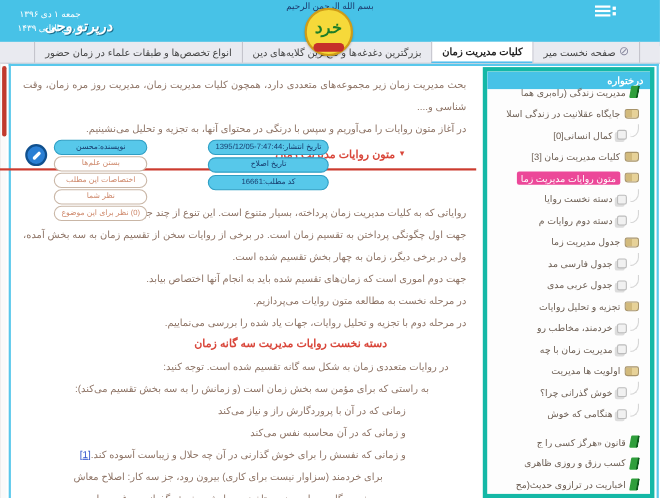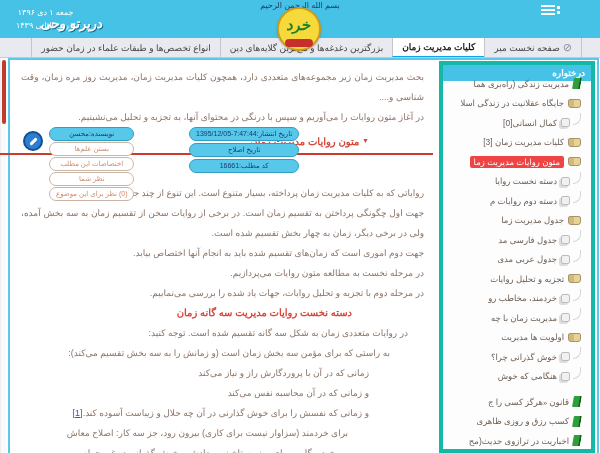--- a/index.html
+++ b/index.html
@@ -53,21 +53,21 @@
   .tconn { width:8px; height:13px; border-right:1px solid #d6d6d6; border-bottom:1px solid #d6d6d6;
            border-bottom-right-radius:8px; margin-left:3px; margin-top:-8px; flex:0 0 auto; }
   .ticon { flex:0 0 auto; margin-left:4px; }
   .ib-open { width:13px; height:9px; border:1px solid #a8946a; border-radius:2px 2px 3px 3px;
              background:linear-gradient(to left,#e7d298 50%,#d2ba7c 50%); }
   .ib-green { width:8px; height:11px; background:#2f9e3b; border-right:2px solid #0f5c1d;
               transform:skewX(-10deg); border-radius:1px; }
   .ib-pages { width:9px; height:9px; background:#f1f1f1; border:1px solid #bcbcbc; border-radius:2px;
               box-shadow:-2px 2px 0 #dddddd; }
   .tlabel { font-size:8.5px; color:#6b5d52; overflow:hidden; white-space:nowrap; }
-  .tlabel.sel { background:#ef4444; color:#fff; padding:1px 4px; border-radius:2px; }
+  .tlabel.sel { background:#ec4899; color:#fff; padding:1px 4px; border-radius:2px; }
 
   
   .content { position:absolute; top:0; right:164px; left:3px; bottom:0; padding:7px 9px 0 8px;
              font-size:9px; color:#8d7365; text-align:justify; line-height:20px; }
   .content p { margin:0; }
   .h-red { color:#d9473b; font-weight:bold; font-size:10px; }
   .marker { font-size:7px; vertical-align:2px; }
 
   .meta { position:relative; height:56px; }
   .meta-line { position:absolute; right:-9px; left:-30px; top:26px; border-top:2px solid #cc3b2e; }

